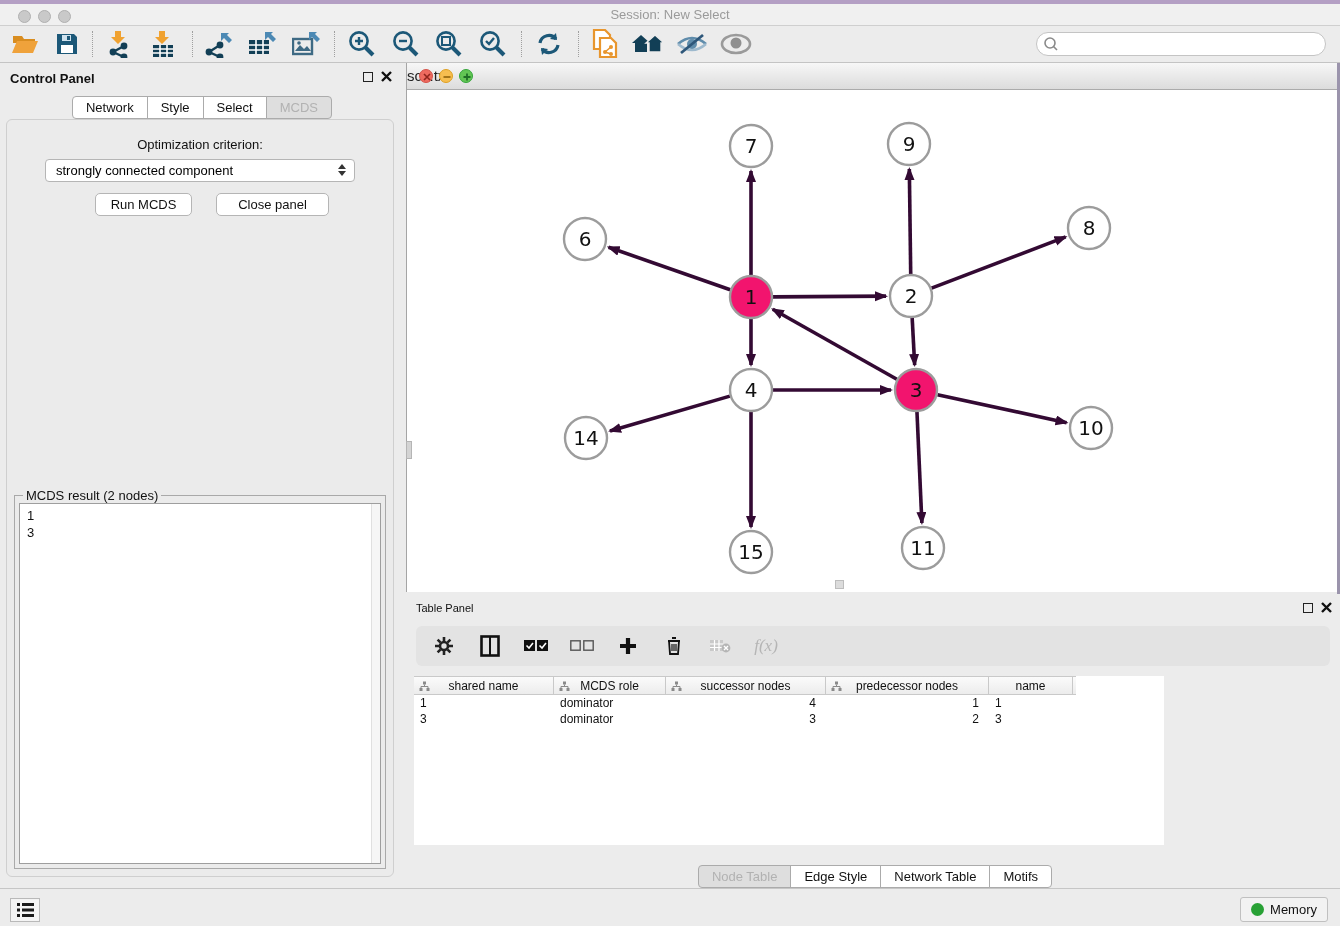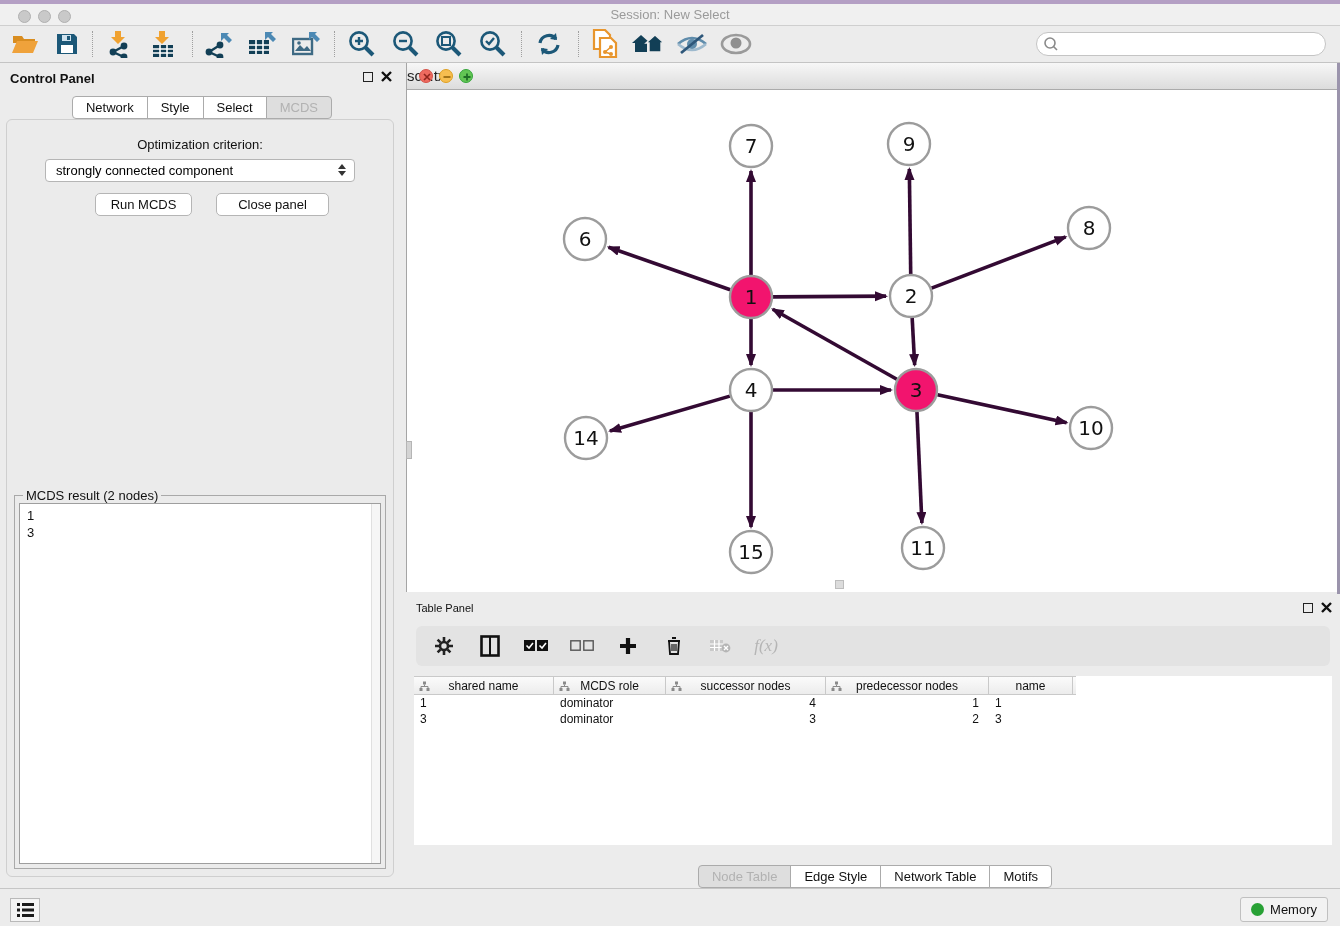--- a/index.html
+++ b/index.html
@@ -78,21 +78,21 @@
 
   
   #table-panel { left:406px; top:594px; width:934px; height:294px; background:#ececec; }
   #tp-header { position:absolute; left:0; top:0; width:100%; height:28px; }
   #tp-header .ph-title { position:absolute; left:10px; top:8px; font-size:11px; color:#111; }
   #tp-toolbar { position:absolute; left:10px; top:32px; width:914px; height:40px;
     background:#e3e3e3; border-radius:6px; display:flex; align-items:center; padding-left:16px; gap:22px; }
   .tpt-icon { display:flex; align-items:center; justify-content:center; width:24px; height:26px; cursor:pointer; }
   .tpt-icon.disabled { cursor:default; }
   #fx-label { font-size:17px; color:#b5b5b5; font-family:"Liberation Serif",serif; font-style:italic; cursor:default; }
-  #tbl-wrap { position:absolute; left:8px; top:82px; width:918px; height:169px; background:#fff; }
+  #tbl-wrap { position:absolute; left:8px; top:82px; width:750px; height:169px; background:#fff; }
   #tbl-header { display:flex; height:19px; background:linear-gradient(#fbfbfb,#ececec);
     border-top:1px solid #c9c9c9; border-bottom:1px solid #c9c9c9; width:662px; }
   .th-cell { position:relative; display:flex; align-items:center; justify-content:center;
     border-right:1px solid #c9c9c9; font-size:12px; color:#111; cursor:pointer; }
   .th-cell .sort-ic { position:absolute; left:5px; top:4px; }
   .tbl-row { display:flex; height:16px; font-size:12px; color:#111; }
   .td-cell { padding:1px 10px 0 6px; white-space:nowrap; overflow:hidden; }
   #tp-tabs { position:absolute; left:0; top:271px; width:100%; display:flex; justify-content:center; }
 
   

